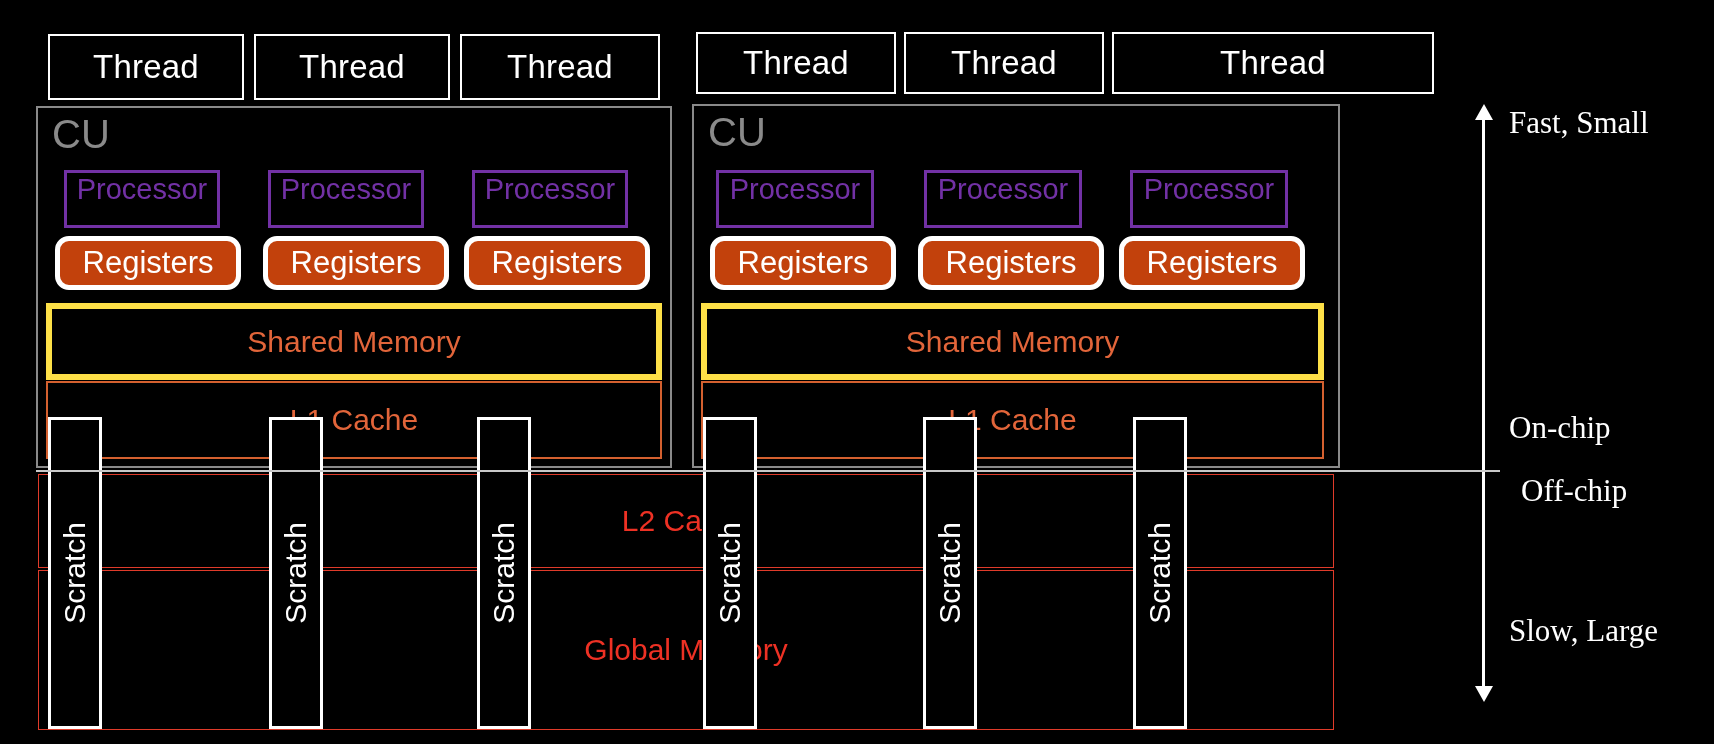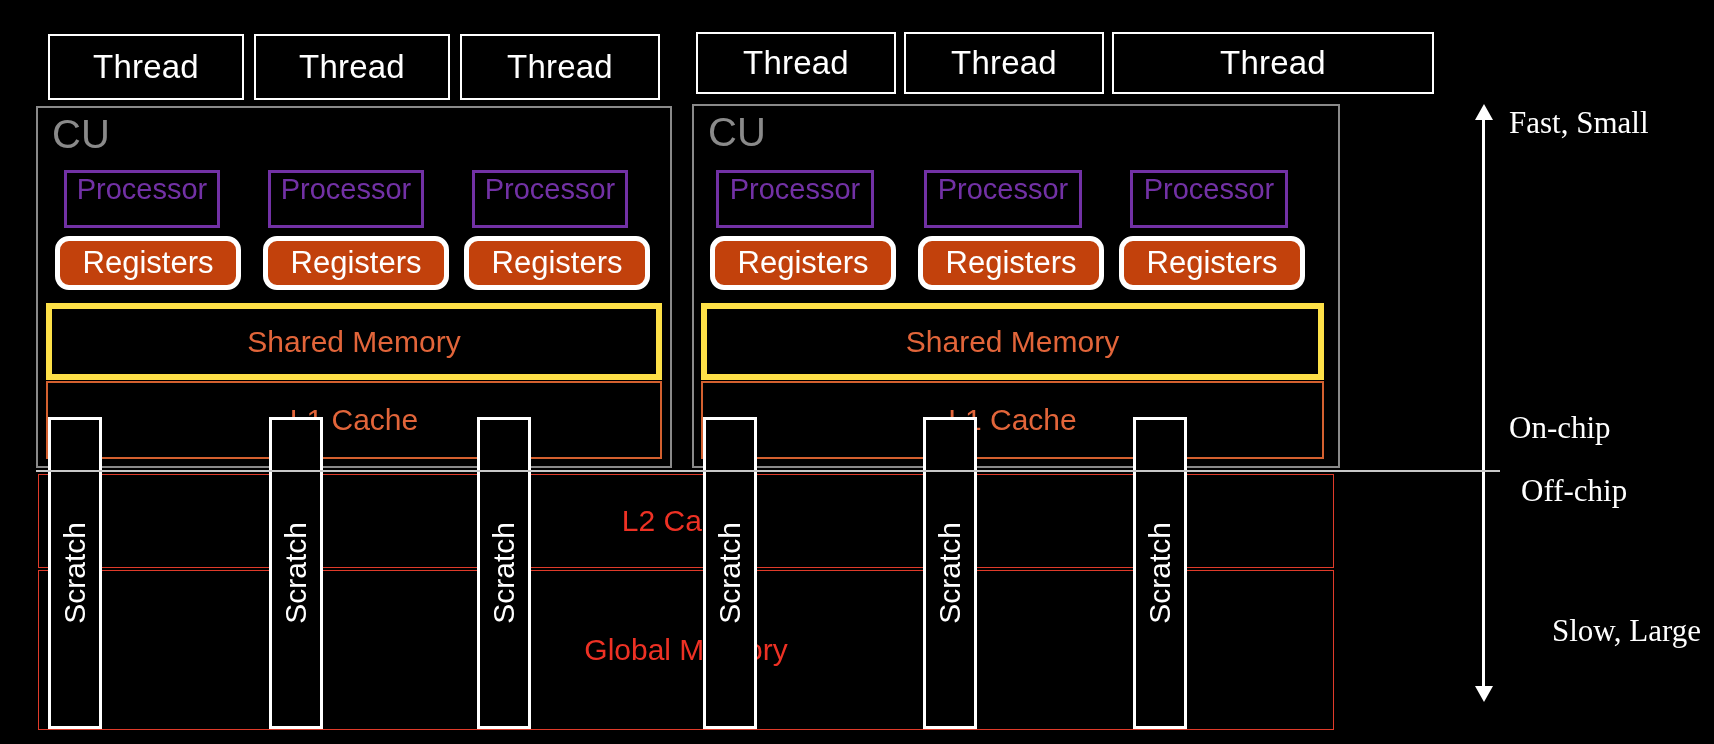--- a/index.html
+++ b/index.html
@@ -228,15 +228,15 @@
     <span>Scratch</span>
   </div>
 
   <div class="abs arrowhead up" style="left:1475px;top:104px;"></div>
   <div class="abs arrowline" style="left:1482px;top:118px;height:570px;"></div>
   <div class="abs arrowhead down" style="left:1475px;top:686px;"></div>
 
   <div class="abs sidelabel" style="left:1509px;top:107px;">Fast, Small</div>
   <div class="abs sidelabel" style="left:1509px;top:412px;">On-chip</div>
   <div class="abs sidelabel" style="left:1509px;top:475px;margin-left:12px;">Off-chip</div>
-  <div class="abs sidelabel" style="left:1552px;top:615px;">Slow, Large</div>
+  <div class="abs sidelabel" style="left:1509px;top:615px;">Slow, Large</div>
 
 </div>
 
 </body></html>

